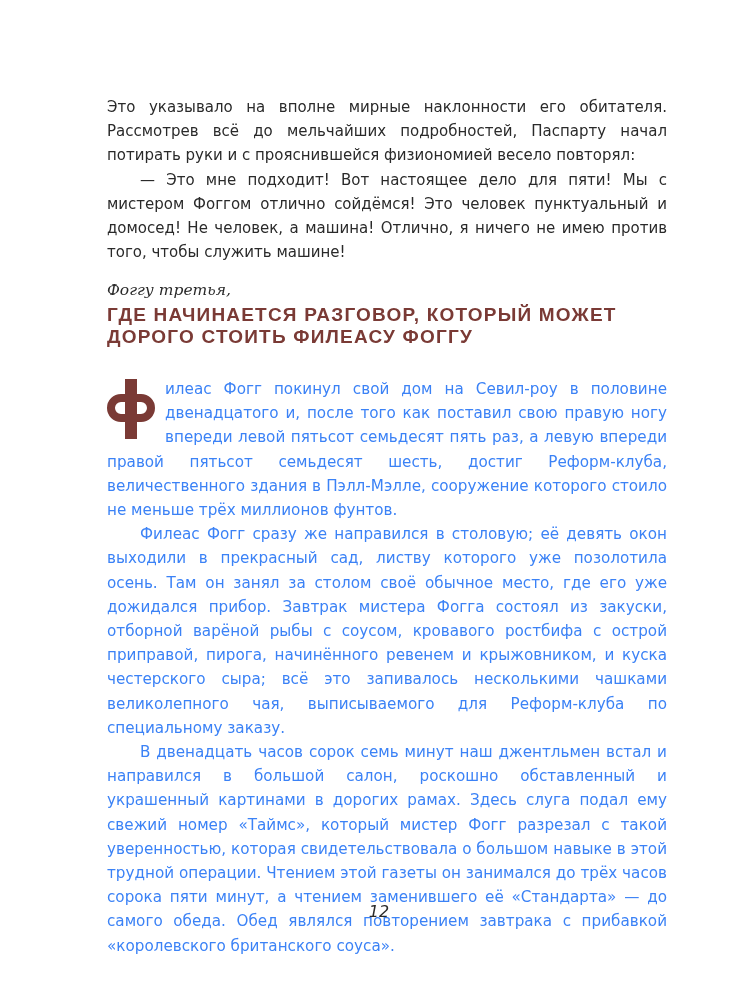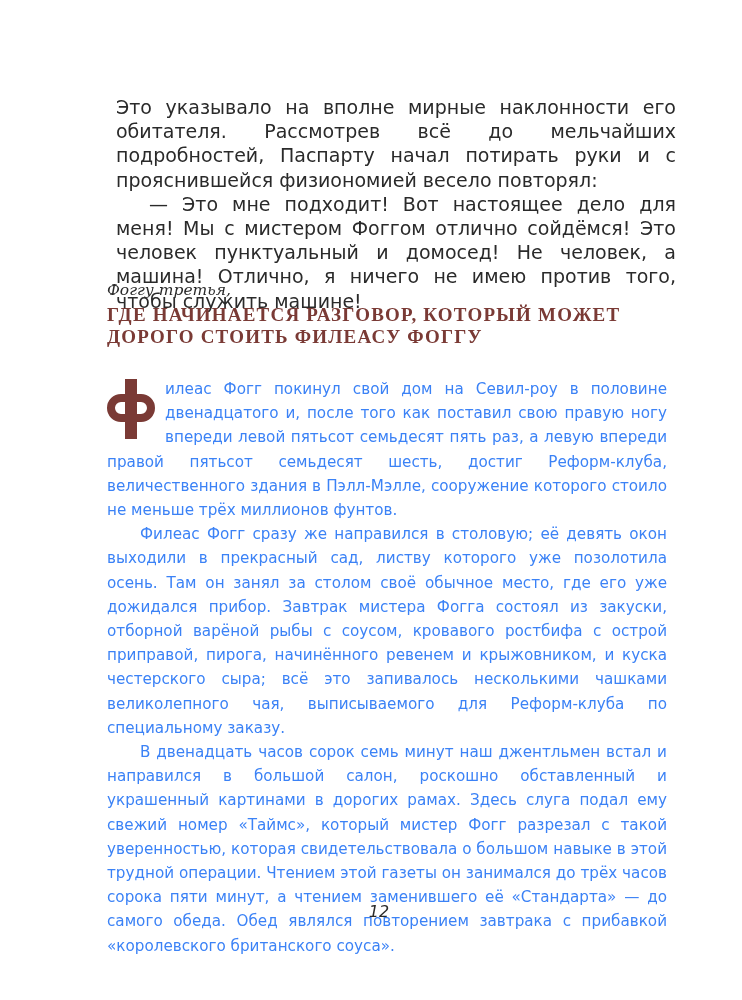--- a/index.html
+++ b/index.html
@@ -1,40 +1,40 @@
 <!DOCTYPE html>
 <html><head>
   <meta charset="utf-8">
   <style>
     html, body { margin: 0; padding: 0; background: #ffffff; }
     body { width: 742px; height: 1000px; position: relative; overflow: hidden; }
     .page { position: absolute; left: 107px; top: 95px; width: 560px; color: #2a2a2a;
-      font-family: "DejaVu Sans", sans-serif; font-size: 19px; line-height: 24.2px; margin-left: 9px; }
+      font-family: "DejaVu Sans", sans-serif; font-size: 15px; line-height: 24.2px; }
     .p { margin: 0; text-align: justify; text-align-last: left; }
     .indent { text-indent: 33px; }
     .chapter-label { position: absolute; left: 107px; top: 281px; font-family: "DejaVu Serif", serif;
       font-style: italic; font-size: 15.5px; color: #2a2a2a; }
     .chapter-title { position: absolute; left: 107px; top: 304px; width: 560px; margin: 0;
-      font-family: Liberation Serif, serif; font-weight: bold; font-size: 19px; line-height: 22px;
+      font-family: Liberation Sans, sans-serif; font-weight: bold; font-size: 19px; line-height: 22px;
       letter-spacing: 1.2px; color: #7a3a35; text-transform: uppercase; }
     .body2 { position: absolute; left: 107px; top: 377px; width: 560px; color: #3b82f6;
       font-family: "DejaVu Sans", sans-serif; font-size: 15.2px; line-height: 24.2px; }
     .dropcap { float: left; width: 52px; height: 62px; margin: 2px 8px 0 -2px; position: relative; }
     .dropcap .stem { position: absolute; left: 20px; top: 0; width: 12px; height: 60px; background: #7a3a35; }
     .dropcap .bowl { position: absolute; left: 2px; top: 15px; width: 48px; height: 28px; border: 8px solid #7a3a35;
       box-sizing: border-box; border-radius: 14px; }
     .page-number { position: absolute; left: 8px; width: 742px; top: 902px; text-align: center;
       font-family: "DejaVu Sans", sans-serif; font-style: italic; font-size: 16px; color: #2a2a2a; }
   </style>
 </head>
 <body>
 
 <div class="page">
   <p class="p">Это указывало на вполне мирные наклонности его обитателя. Рассмотрев всё до мельчайших подробностей, Паспарту начал потирать руки и с прояснившейся физиономией весело повторял:</p>
-  <p class="p indent">— Это мне подходит! Вот настоящее дело для меня! Мы с мистером Фоггом отлично сойдёмся! Это человек пунктуальный и домосед! Не человек, а машина! Отлично, я ничего не имею против того, чтобы служить машине!</p>
+  <p class="p indent">— Это мне подходит! Вот настоящее дело для пяти! Мы с мистером Фоггом отлично сойдёмся! Это человек пунктуальный и домосед! Не человек, а машина! Отлично, я ничего не имею против того, чтобы служить машине!</p>
 </div>
 
 <div class="chapter-label">Фоггу третья,</div>
 <h2 class="chapter-title">где начинается разговор, который может дорого стоить Филеасу Фоггу</h2>
 
 <div class="body2">
   <p class="p">
     <span class="dropcap">
         <span class="stem"></span>
         <span class="bowl"></span>

